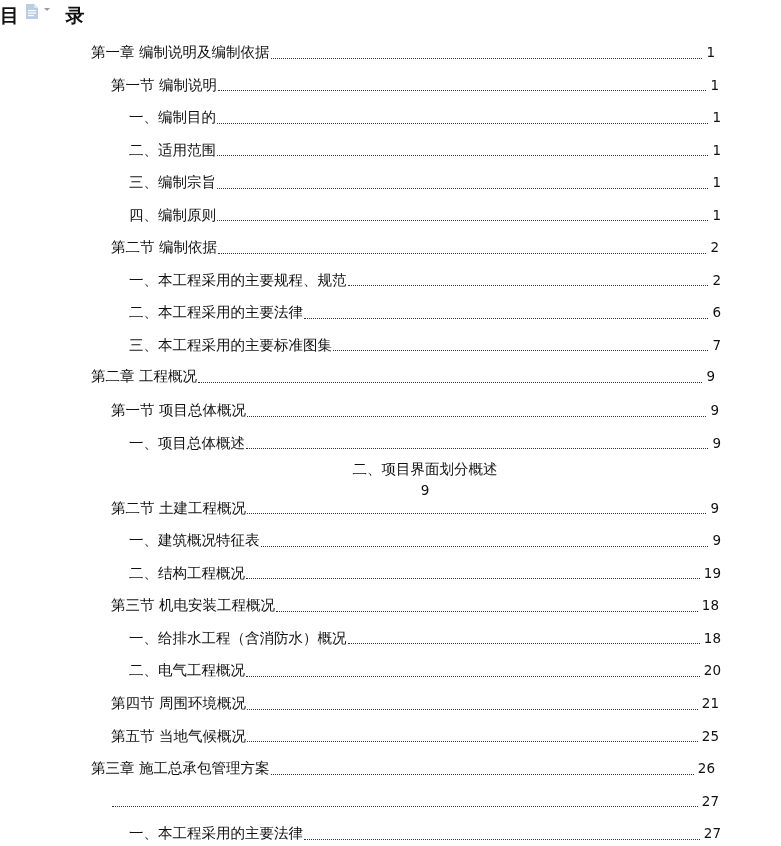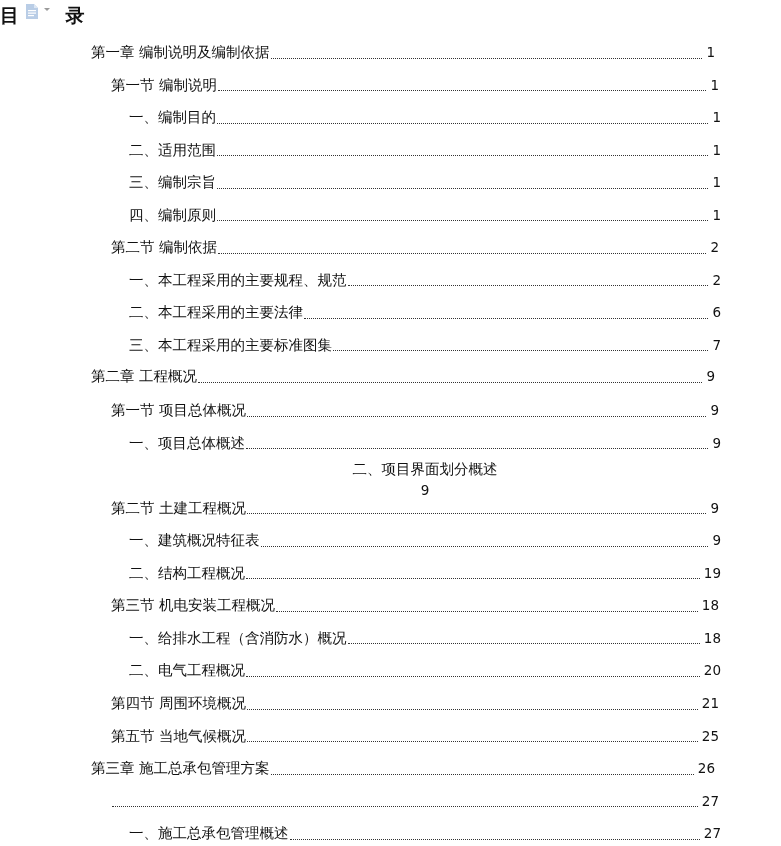--- a/index.html
+++ b/index.html
@@ -152,17 +152,17 @@
     <div class="row lvl1" style="top: 716.1px; width: 624px;">
       <span class="label">第三章  施工总承包管理方案</span>
       <span class="leader"></span>
       <span class="page">26</span>
     </div>
     <div class="row lvl2" style="top: 748.65px; width: 608px;">
       <span class="leader"></span>
       <span class="page">27</span>
     </div>
     <div class="row lvl3" style="top: 781.2px; width: 592px;">
-      <span class="label">一、施工总承包管理概述</span>
+      <span class="label">一、本工程采用的主要法律</span>
       <span class="leader"></span>
       <span class="page">27</span>
     </div>
   </div>
 
 </body></html>

